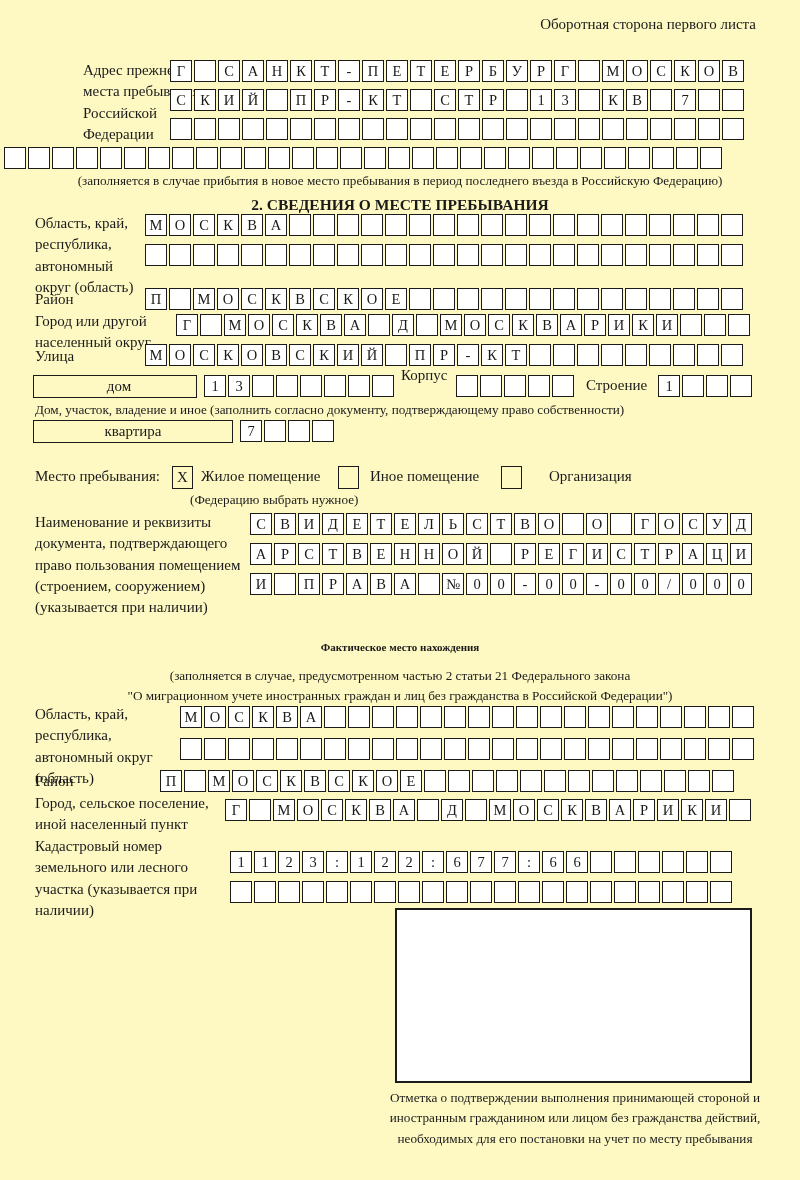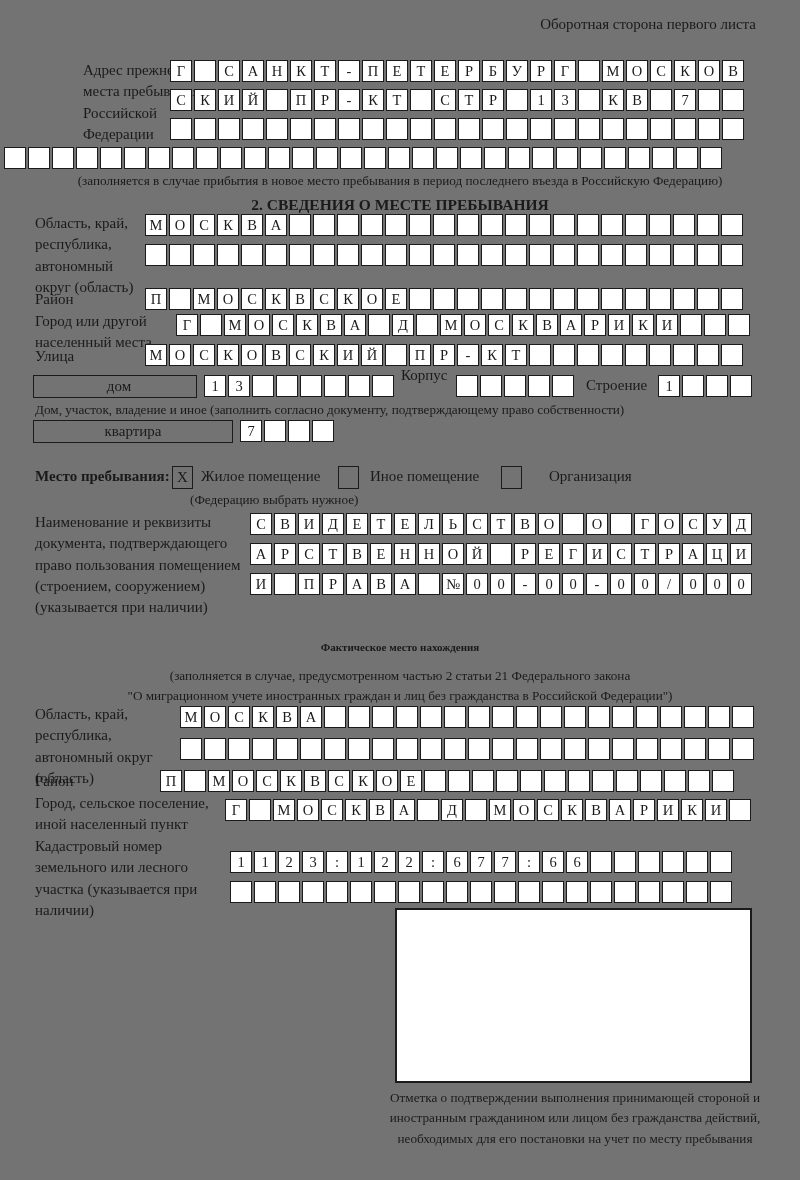--- a/index.html
+++ b/index.html
@@ -1,18 +1,18 @@
 <!DOCTYPE html>
 <html><head>
 <meta charset="utf-8">
 <style>
   html,body { margin:0; padding:0; background:#ffffff; }
   #page {
     position:relative; width:800px; height:1180px; margin:0 auto;
-    background:#737373; color:#1a1a1a;
+    background:#fef9c3; color:#1a1a1a;
     font-family:"Liberation Serif","DejaVu Serif",serif;
     font-size:15px; overflow:hidden;
   }
   .abs { position:absolute; }
   .lbl { line-height:1.42; }
   .note { font-size:13.2px; }
   .center { text-align:center; width:100%; left:0; }
   .bold { font-weight:bold; }
   .cellrow { display:flex; gap:2px; }
   .cell {
@@ -230,21 +230,21 @@
       <div class="cell"></div>
       <div class="cell"></div>
       <div class="cell"></div>
       <div class="cell"></div>
       <div class="cell"></div>
       <div class="cell"></div>
       <div class="cell"></div>
       <div class="cell"></div>
     </div>
 
-  <div class="abs lbl" style="left:35px; top:311px; width:142px;">Город или другой населенный места</div>
+  <div class="abs lbl" style="left:35px; top:311px; width:142px;">Город или другой населенный округ</div>
   <div class="abs cellrow" style="left:176px; top:314px;">
       <div class="cell">Г</div>
       <div class="cell"></div>
       <div class="cell">М</div>
       <div class="cell">О</div>
       <div class="cell">С</div>
       <div class="cell">К</div>
       <div class="cell">В</div>
       <div class="cell">А</div>
       <div class="cell"></div>
@@ -323,21 +323,21 @@
   <div class="abs wide-box" style="left:33px; top:420px; width:200px;">квартира</div>
 
   <div class="abs note" style="left:35px; top:402px;">Дом, участок, владение и иное (заполнить согласно документу, подтверждающему право собственности)</div>
   <div class="abs cellrow" style="left:240px; top:420px;">
       <div class="cell">7</div>
       <div class="cell"></div>
       <div class="cell"></div>
       <div class="cell"></div>
     </div>
 
-  <div class="abs" style="left:35px; top:468px;font-weight:bold;">Место пребывания:</div>
+  <div class="abs" style="left:35px; top:468px;">Место пребывания:</div>
   <div class="abs chk" style="left:172px; top:466px;">Х</div>
   <div class="abs" style="left:201px; top:468px;">Жилое помещение</div>
   <div class="abs chk" style="left:338px; top:466px;"></div>
   <div class="abs" style="left:370px; top:468px;">Иное помещение</div>
   <div class="abs chk" style="left:501px; top:466px;"></div>
   <div class="abs" style="left:549px; top:468px;">Организация</div>
   <div class="abs note" style="left:190px; top:492px;">(Федерацию выбрать нужное)</div>
 
   <div class="abs lbl" style="left:35px; top:512px; width:212px;">Наименование и реквизиты документа, подтверждающего право пользования помещением (строением, сооружением) (указывается при наличии)</div>
   <div class="abs cellrow" style="left:250px; top:513px;">

